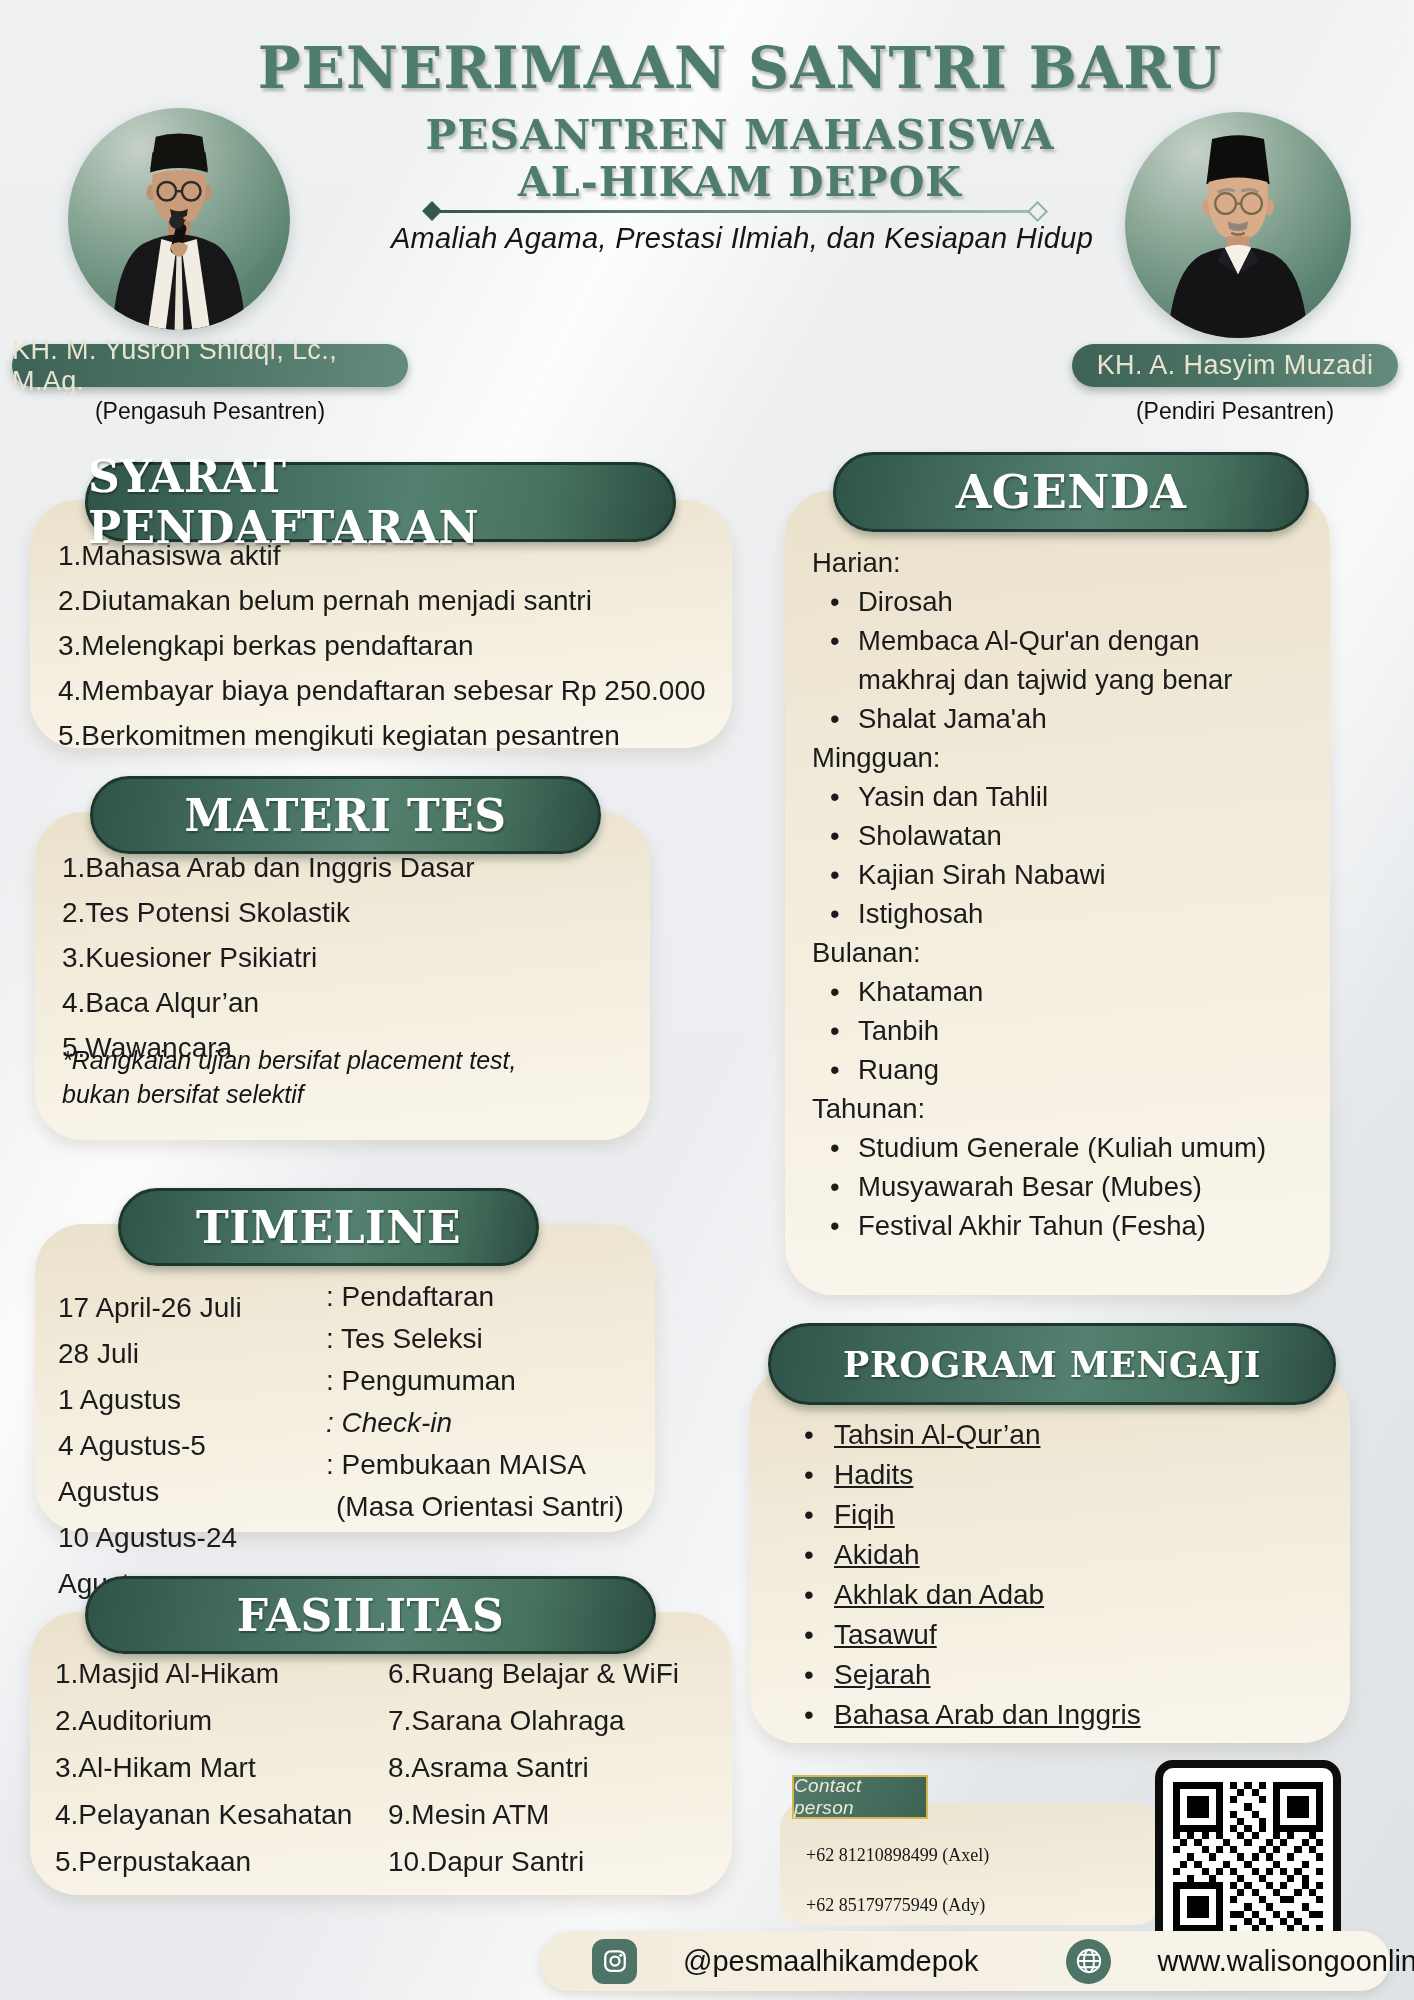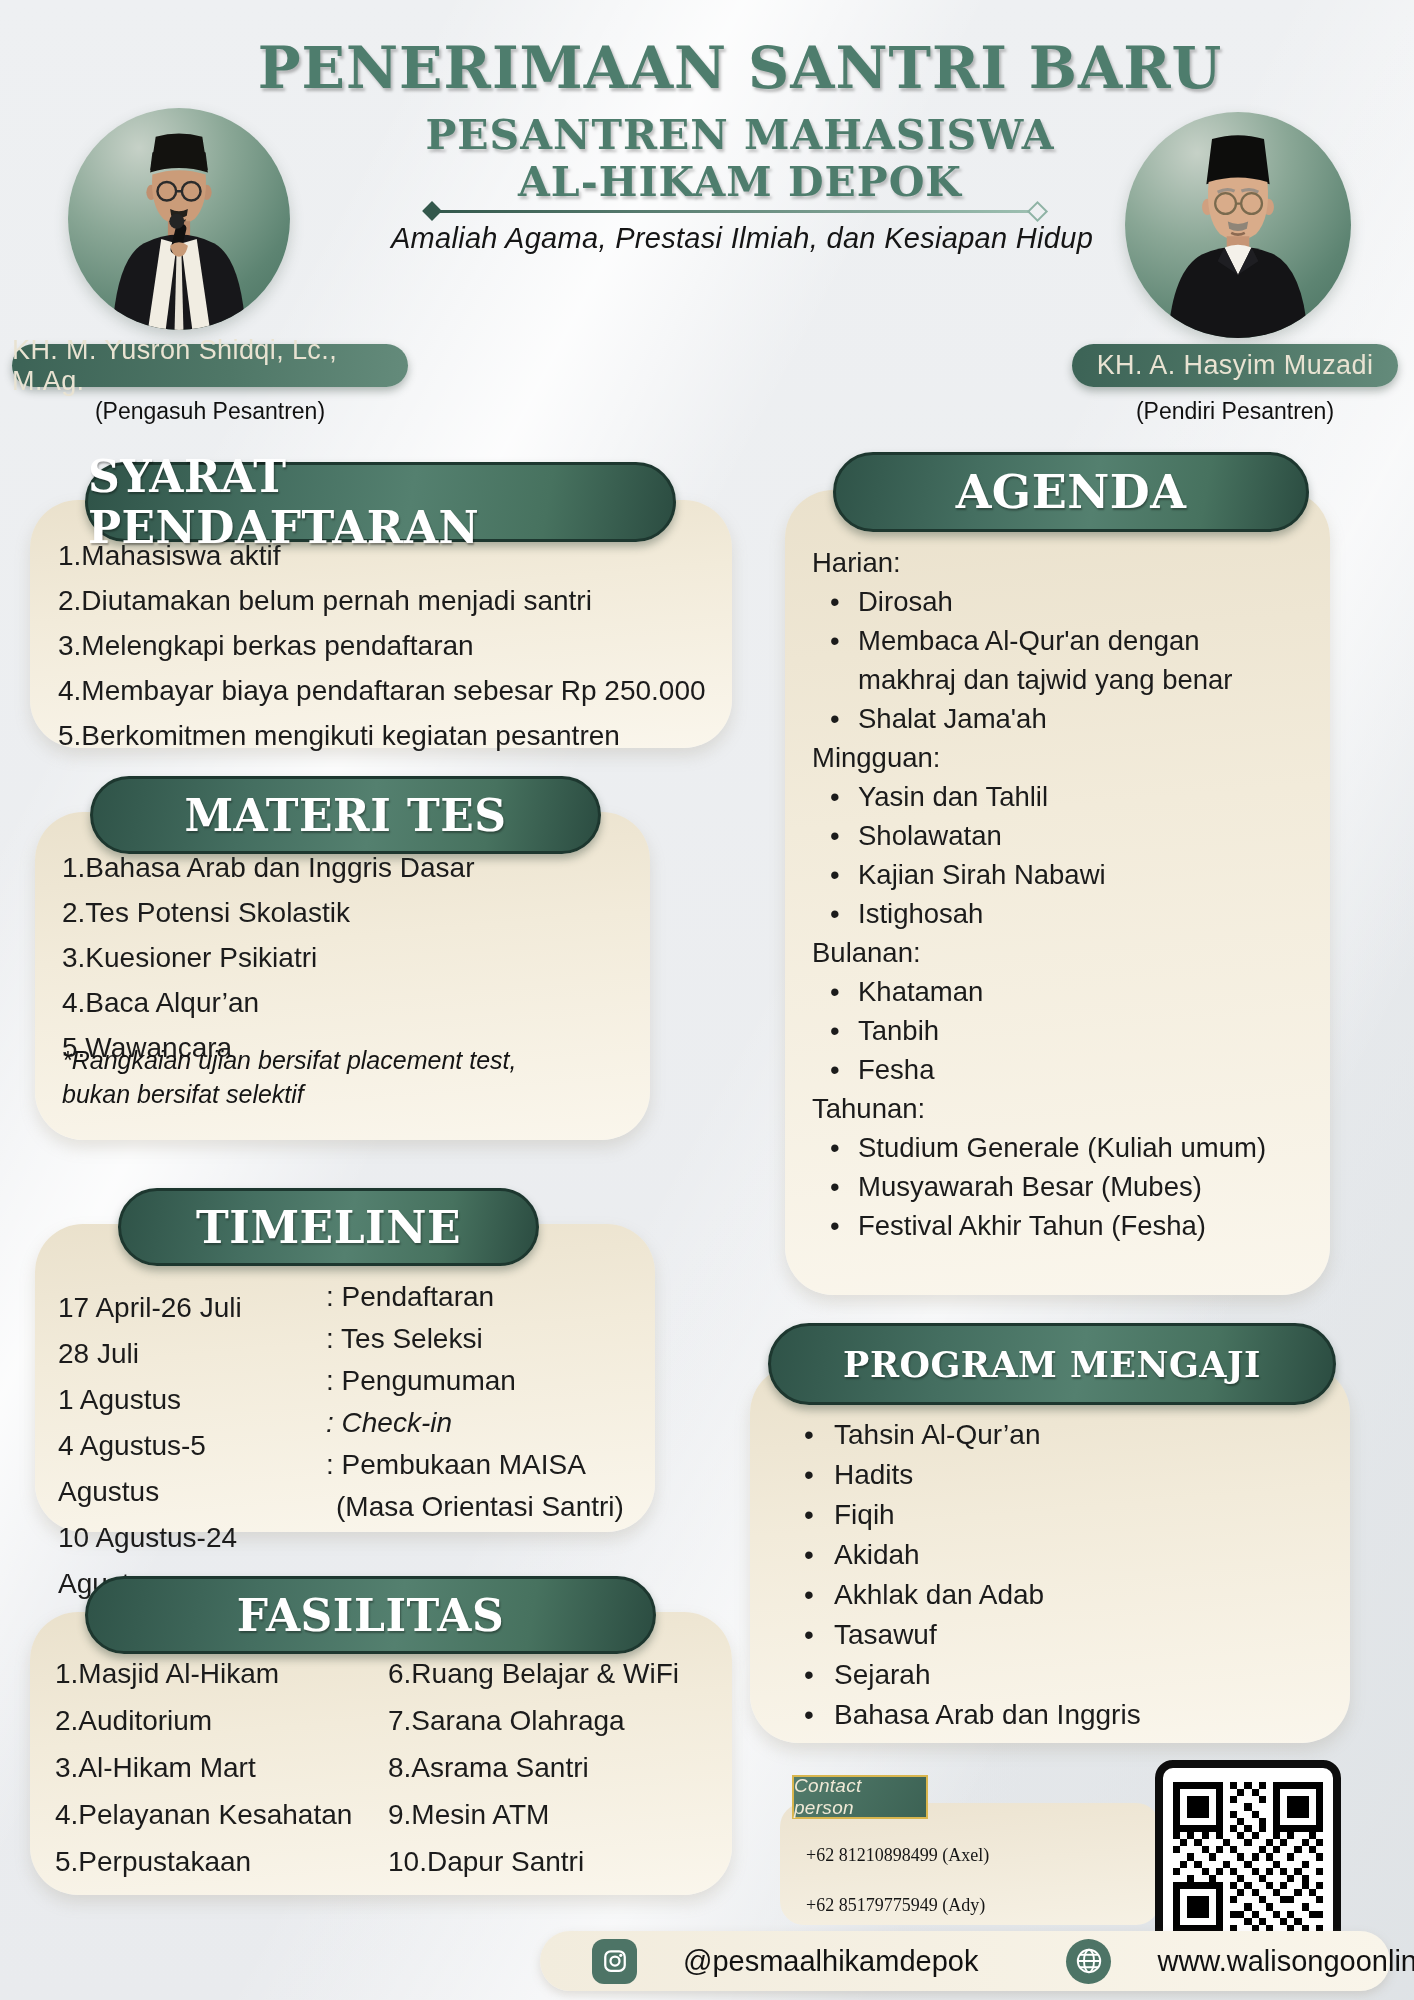--- a/index.html
+++ b/index.html
@@ -259,21 +259,21 @@
 makhraj dan tajwid yang benar</div>
     <div class="ag-item" data-bind="agenda.groups.0.items.2">Shalat Jama'ah</div>
     <div class="ag-label" data-bind="agenda.groups.1.label">Mingguan:</div>
     <div class="ag-item" data-bind="agenda.groups.1.items.0">Yasin dan Tahlil</div>
     <div class="ag-item" data-bind="agenda.groups.1.items.1">Sholawatan</div>
     <div class="ag-item" data-bind="agenda.groups.1.items.2">Kajian Sirah Nabawi</div>
     <div class="ag-item" data-bind="agenda.groups.1.items.3">Istighosah</div>
     <div class="ag-label" data-bind="agenda.groups.2.label">Bulanan:</div>
     <div class="ag-item" data-bind="agenda.groups.2.items.0">Khataman</div>
     <div class="ag-item" data-bind="agenda.groups.2.items.1">Tanbih</div>
-    <div class="ag-item" data-bind="agenda.groups.2.items.2">Fesha</div>
+    <div class="ag-item" data-bind="agenda.groups.2.items.2">Ruang</div>
     <div class="ag-label" data-bind="agenda.groups.3.label">Tahunan:</div>
     <div class="ag-item" data-bind="agenda.groups.3.items.0">Studium Generale (Kuliah umum)</div>
     <div class="ag-item" data-bind="agenda.groups.3.items.1">Musyawarah Besar (Mubes)</div>
     <div class="ag-item" data-bind="agenda.groups.3.items.2">Festival Akhir Tahun (Fesha)</div>
   </div>
 
   <div class="abs card card-materi"></div>
   <div class="abs pill pill-materi">
     <span data-bind="materi.title">MATERI TES</span>
   </div>
@@ -319,21 +319,21 @@
     <div data-bind="timeline.labels.2">: Pengumuman</div>
     <div class="tl-italic" data-bind="timeline.labels.3">: Check-in</div>
     <div data-bind="timeline.labels.4">: Pembukaan MAISA</div>
     <div class="tl-sub" data-bind="timeline.labels.5">(Masa Orientasi Santri)</div>
   </div>
 
   <div class="abs card card-program"></div>
   <div class="abs pill pill-program">
     <span data-bind="program.title">PROGRAM MENGAJI</span>
   </div>
-  <div class="abs program-body" style="z-index:2;">
+  <div class="abs program-body" style="z-index:2;text-decoration:underline;">
     <div class="pg-item" data-bind="program.items.0">Tahsin Al-Qur’an</div>
     <div class="pg-item" data-bind="program.items.1">Hadits</div>
     <div class="pg-item" data-bind="program.items.2">Fiqih</div>
     <div class="pg-item" data-bind="program.items.3">Akidah</div>
     <div class="pg-item" data-bind="program.items.4">Akhlak dan Adab</div>
     <div class="pg-item" data-bind="program.items.5">Tasawuf</div>
     <div class="pg-item" data-bind="program.items.6">Sejarah</div>
     <div class="pg-item" data-bind="program.items.7">Bahasa Arab dan Inggris</div>
   </div>
 

